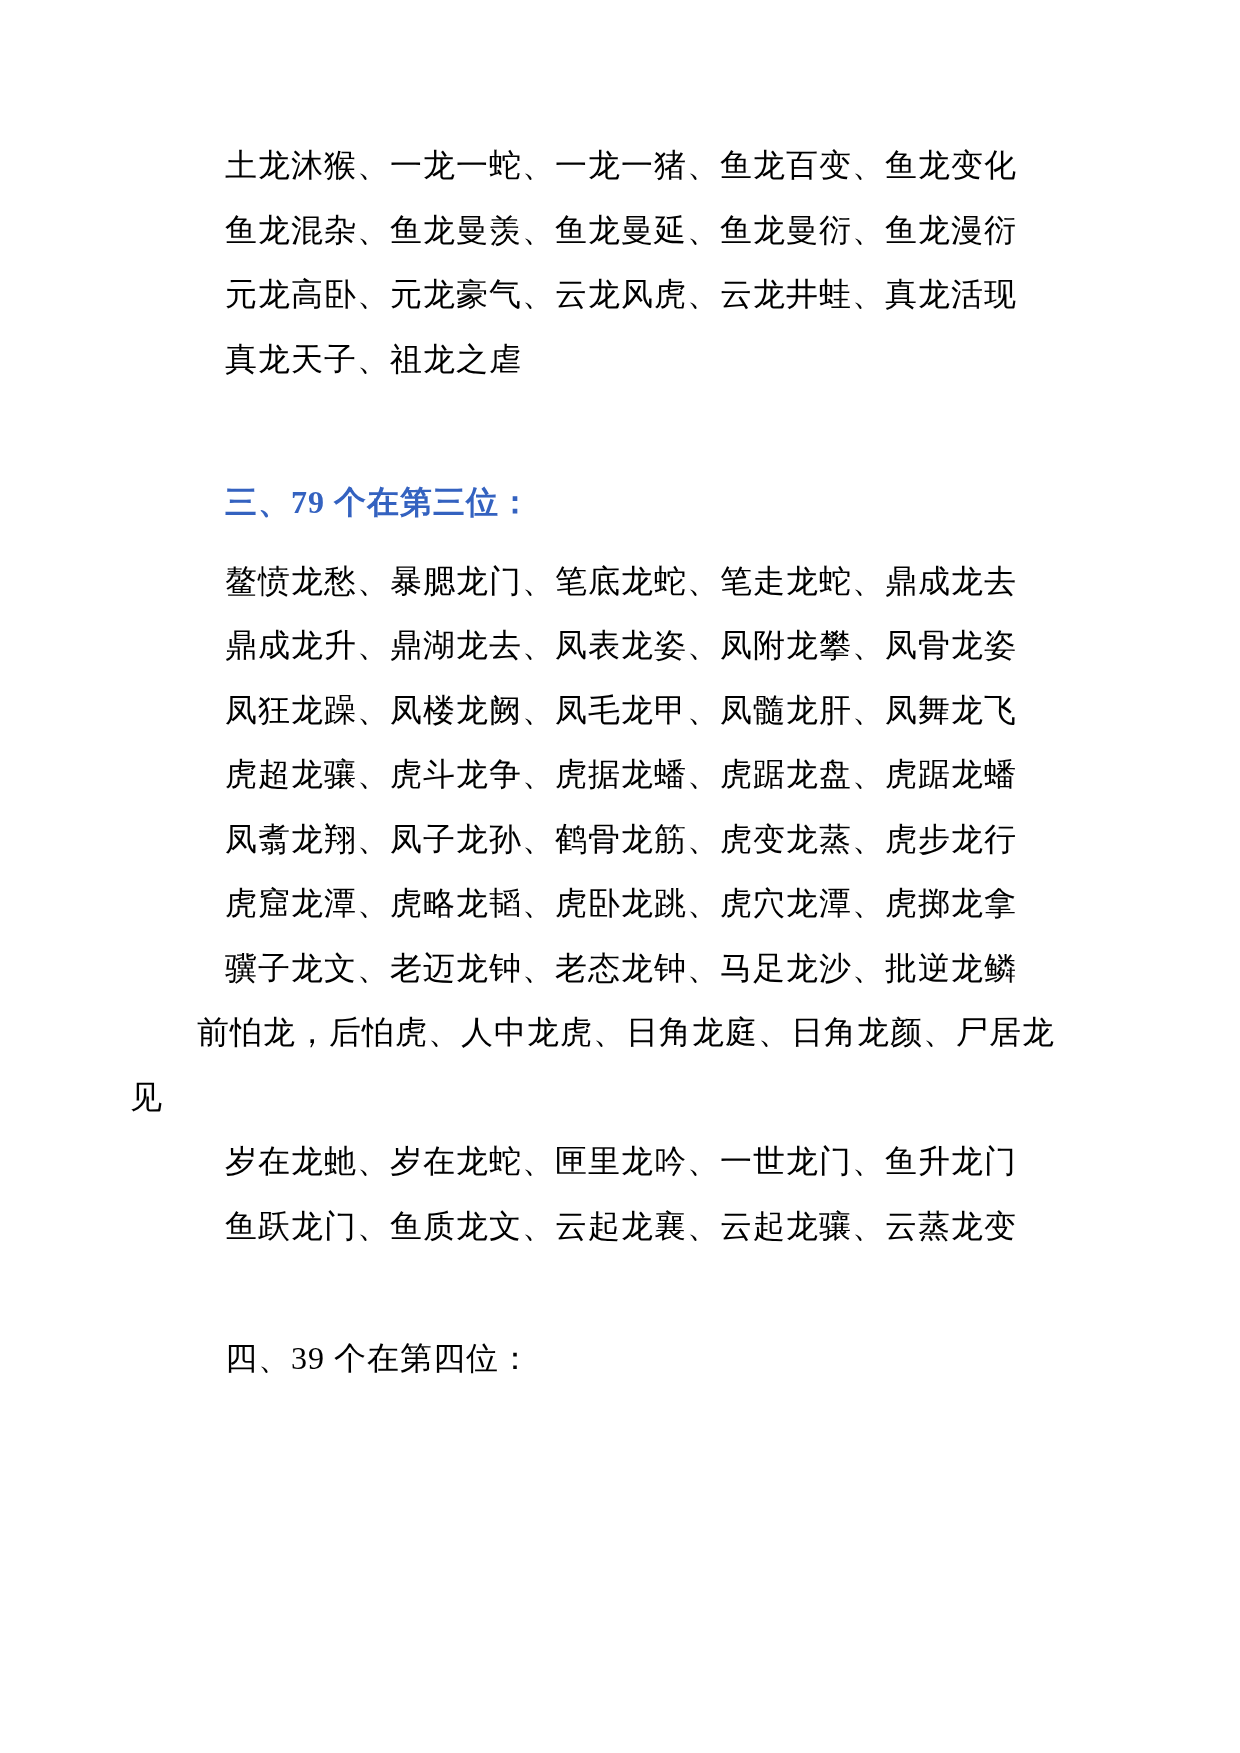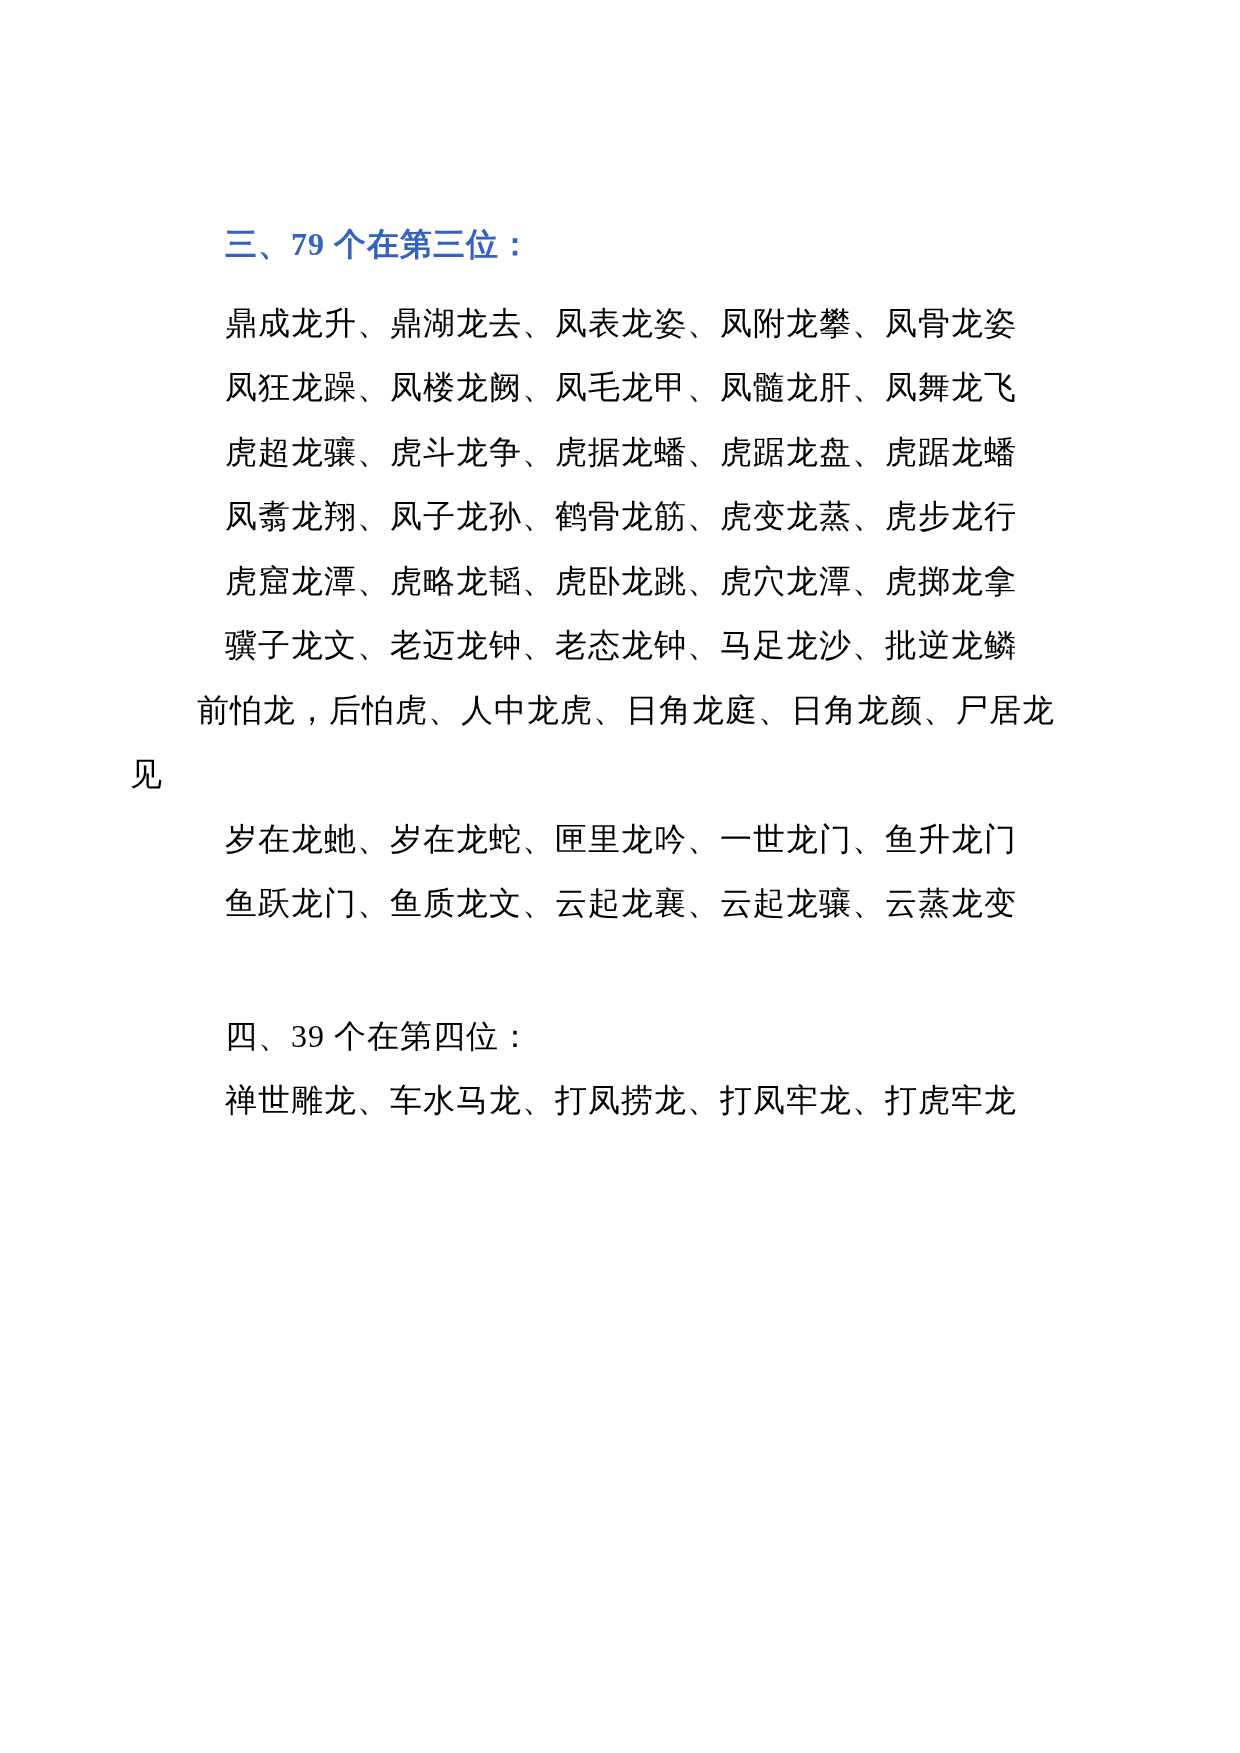--- a/index.html
+++ b/index.html
@@ -47,33 +47,39 @@
     color: #000000;
     font-weight: normal;
     margin: 68px 0 0 0;
   }
 </style>
 </head>
 <body>
 
 <div class="page">
 
+  <div>
+    <div class="line">土龙沐猴、一龙一蛇、一龙一猪、鱼龙百变、鱼龙变化</div>
+    <div class="line">鱼龙混杂、鱼龙曼羡、鱼龙曼延、鱼龙曼衍、鱼龙漫衍</div>
+    <div class="line">元龙高卧、元龙豪气、云龙风虎、云龙井蛙、真龙活现</div>
+    <div class="line">真龙天子、祖龙之虐</div>
+  </div>
 
   <div>
     <div class="heading blue">三、79 个在第三位：</div>
+    <div class="line">鳌愤龙愁、暴腮龙门、笔底龙蛇、笔走龙蛇、鼎成龙去</div>
     <div class="line">鼎成龙升、鼎湖龙去、凤表龙姿、凤附龙攀、凤骨龙姿</div>
     <div class="line">凤狂龙躁、凤楼龙阙、凤毛龙甲、凤髓龙肝、凤舞龙飞</div>
     <div class="line">虎超龙骧、虎斗龙争、虎据龙蟠、虎踞龙盘、虎踞龙蟠</div>
     <div class="line">凤翥龙翔、凤子龙孙、鹤骨龙筋、虎变龙蒸、虎步龙行</div>
     <div class="line">虎窟龙潭、虎略龙韬、虎卧龙跳、虎穴龙潭、虎掷龙拿</div>
     <div class="line">骥子龙文、老迈龙钟、老态龙钟、马足龙沙、批逆龙鳞</div>
     <div class="line wrap-start">前怕龙，后怕虎、人中龙虎、日角龙庭、日角龙颜、尸居龙</div>
     <div class="line wrap-end">见</div>
     <div class="line">岁在龙虵、岁在龙蛇、匣里龙吟、一世龙门、鱼升龙门</div>
     <div class="line">鱼跃龙门、鱼质龙文、云起龙襄、云起龙骧、云蒸龙变</div>
   </div>
 
   <div>
     <div class="heading plain">四、39 个在第四位：</div>
-    <div class="line">禅世雕龙、车水马龙、打凤捞龙、打凤牢龙、打虎牢龙</div>
   </div>
 
 </div>
 
 </body></html>

